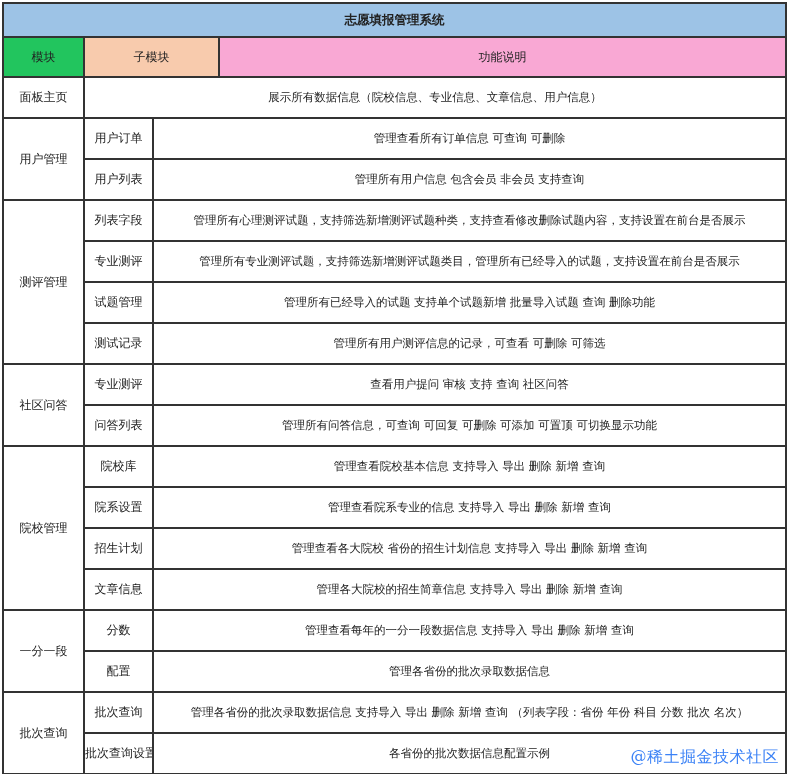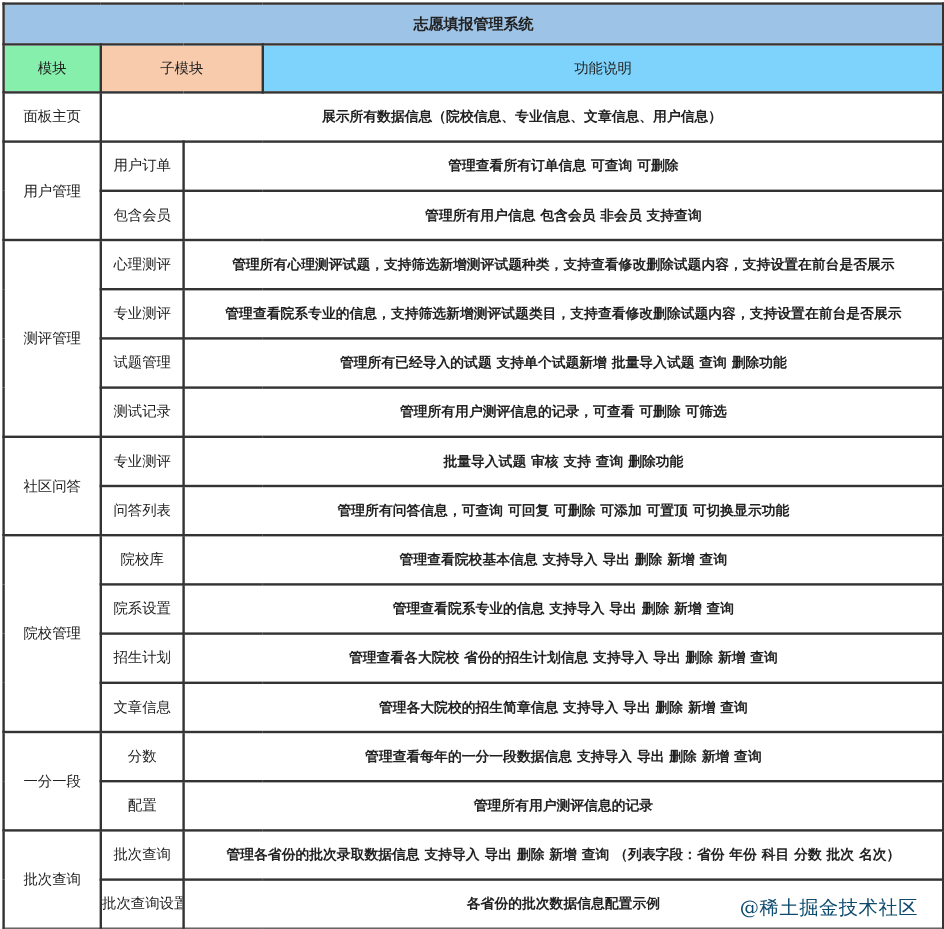--- a/index.html
+++ b/index.html
@@ -3,28 +3,28 @@
   <meta charset="utf-8">
   <style>
     html, body { margin:0; padding:0; background:#ffffff; }
     body { width:787px; height:774px; overflow:hidden; position:relative;
            font-family:"DejaVu Sans", "Liberation Sans", sans-serif; color:#222; }
     .sheet { position:absolute; left:2px; top:2px; width:783px; }
     table { border-collapse:collapse; width:783px; table-layout:fixed; }
     td { border:2px solid #333; text-align:center; vertical-align:middle;
          font-size:12px; padding:0; white-space:nowrap; overflow:hidden; }
     .title { background:#9DC3E6; height:32px; font-weight:bold; font-size:12.5px; }
-    .h-mod { background:#86efac; height:38px; }
+    .h-mod { background:#22c55e; height:38px; }
     .h-sub { background:#F8CBAD; }
-    .h-desc { background:#7dd3fc; }
+    .h-desc { background:#f9a8d4; }
     tr.r td { height:39px;margin-left:28px; }
     .mod { font-size:12px; }
     .sub { font-size:12px; letter-spacing:0;font-family:Liberation Serif, serif; }
-    .desc { font-size:11.5px;font-weight:bold; }
-    .watermark { position:absolute; right:22px; bottom:6px; font-size:16px; color:#0c4a6e;
+    .desc { font-size:11.5px; }
+    .watermark { position:absolute; right:8px; bottom:6px; font-size:16px; color:#3b82f6;
                  font-family:"DejaVu Serif", serif; letter-spacing:0.5px; }
   </style>
 </head>
 <body>
 
 <div class="sheet">
   <table>
     <colgroup>
       <col style="width:81px">
       <col style="width:69px">
@@ -45,46 +45,46 @@
         <td class="mod">面板主页</td>
         <td class="desc" colspan="3">展示所有数据信息（院校信息、专业信息、文章信息、用户信息）</td>
       </tr>
 
       <tr class="r">
         <td class="mod" rowspan="2">用户管理</td>
         <td class="sub">用户订单</td>
         <td class="desc" colspan="2">管理查看所有订单信息 可查询 可删除</td>
       </tr>
       <tr class="r">
-        <td class="sub">包含会员</td>
+        <td class="sub">用户列表</td>
         <td class="desc" colspan="2">管理所有用户信息 包含会员 非会员 支持查询</td>
       </tr>
 
       <tr class="r">
         <td class="mod" rowspan="4">测评管理</td>
-        <td class="sub">心理测评</td>
+        <td class="sub">列表字段</td>
         <td class="desc" colspan="2">管理所有心理测评试题，支持筛选新增测评试题种类，支持查看修改删除试题内容，支持设置在前台是否展示</td>
       </tr>
       <tr class="r">
         <td class="sub">专业测评</td>
-        <td class="desc" colspan="2">管理查看院系专业的信息，支持筛选新增测评试题类目，支持查看修改删除试题内容，支持设置在前台是否展示</td>
+        <td class="desc" colspan="2">管理所有专业测评试题，支持筛选新增测评试题类目，管理所有已经导入的试题，支持设置在前台是否展示</td>
       </tr>
       <tr class="r">
         <td class="sub">试题管理</td>
         <td class="desc" colspan="2">管理所有已经导入的试题 支持单个试题新增 批量导入试题 查询 删除功能</td>
       </tr>
       <tr class="r">
         <td class="sub">测试记录</td>
         <td class="desc" colspan="2">管理所有用户测评信息的记录，可查看 可删除  可筛选</td>
       </tr>
 
       <tr class="r">
         <td class="mod" rowspan="2">社区问答</td>
         <td class="sub">专业测评</td>
-        <td class="desc" colspan="2">批量导入试题 审核 支持 查询 删除功能</td>
+        <td class="desc" colspan="2">查看用户提问 审核 支持 查询 社区问答</td>
       </tr>
       <tr class="r">
         <td class="sub">问答列表</td>
         <td class="desc" colspan="2">管理所有问答信息，可查询 可回复 可删除 可添加  可置顶 可切换显示功能</td>
       </tr>
 
       <tr class="r">
         <td class="mod" rowspan="4">院校管理</td>
         <td class="sub">院校库</td>
         <td class="desc" colspan="2">管理查看院校基本信息 支持导入 导出 删除 新增 查询</td>
@@ -102,21 +102,21 @@
         <td class="desc" colspan="2">管理各大院校的招生简章信息 支持导入 导出 删除 新增 查询</td>
       </tr>
 
       <tr class="r">
         <td class="mod" rowspan="2">一分一段</td>
         <td class="sub">分数</td>
         <td class="desc" colspan="2">管理查看每年的一分一段数据信息 支持导入 导出 删除 新增 查询</td>
       </tr>
       <tr class="r">
         <td class="sub">配置</td>
-        <td class="desc" colspan="2">管理所有用户测评信息的记录</td>
+        <td class="desc" colspan="2">管理各省份的批次录取数据信息</td>
       </tr>
 
       <tr class="r">
         <td class="mod" rowspan="2">批次查询</td>
         <td class="sub">批次查询</td>
         <td class="desc" colspan="2">管理各省份的批次录取数据信息 支持导入 导出 删除 新增 查询  （列表字段：省份 年份 科目 分数 批次 名次）</td>
       </tr>
       <tr class="r">
         <td class="sub">批次查询设置</td>
         <td class="desc" colspan="2">各省份的批次数据信息配置示例</td>

